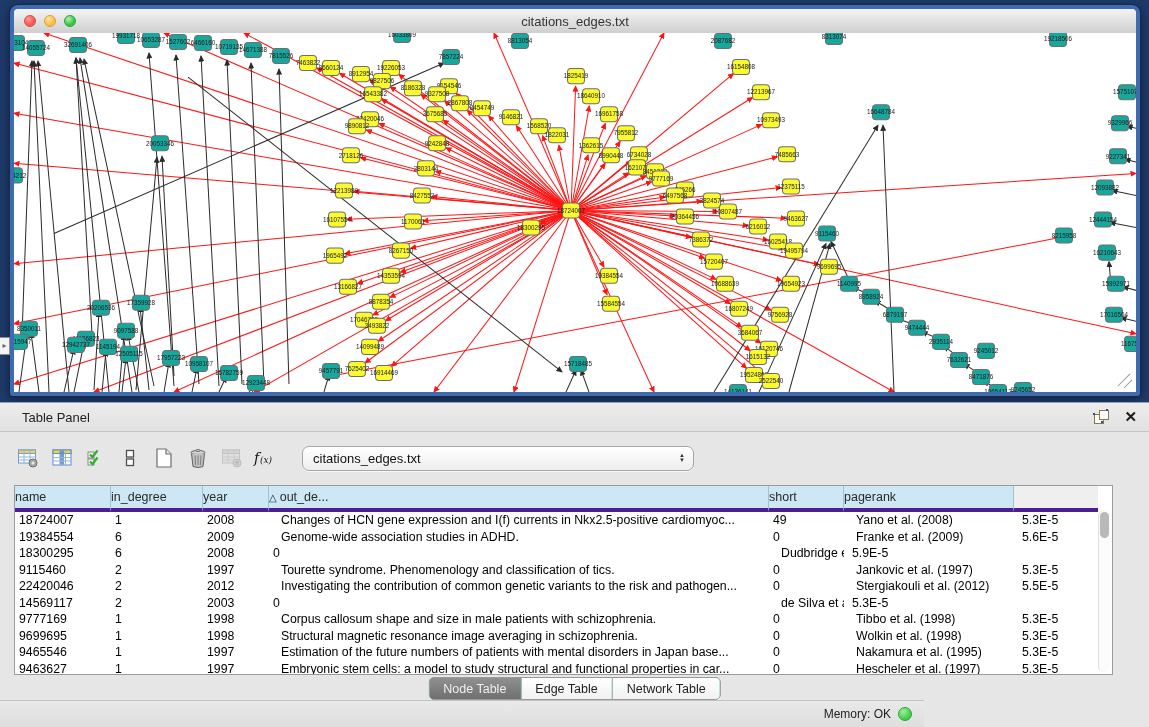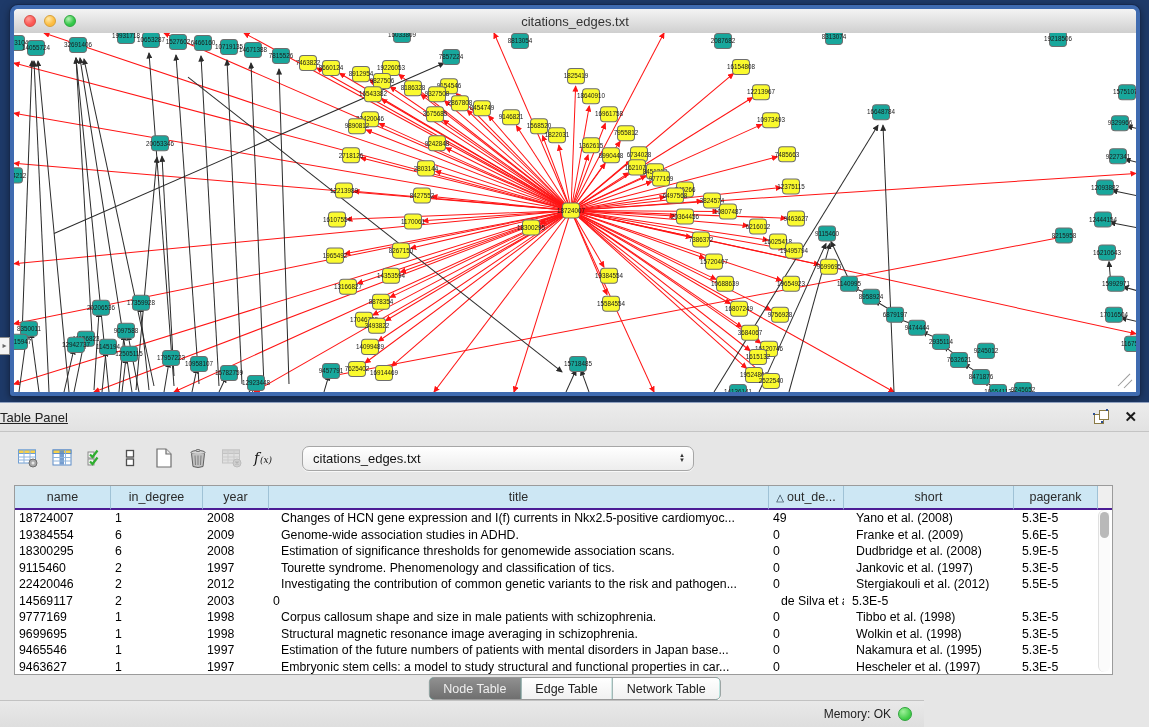--- a/index.html
+++ b/index.html
@@ -38,21 +38,21 @@
   
   #table-panel{
     position:absolute;left:0;top:402px;width:1149px;height:325px;
     background:#e6e6e6;border-top:1px solid #8fa0bf;box-sizing:border-box;
   }
   #panel-titlebar{
     height:28px;display:flex;align-items:center;
     background:linear-gradient(#ececec,#e2e2e2);
     border-bottom:1px solid #c4c4c4;
   }
-  #panel-title{font-size:13px;color:#222;margin-left:0;flex:1;text-decoration:underline;}
+  #panel-title{font-size:13px;color:#222;margin-left:22px;flex:1;}
   #float-btn{width:16px;height:14px;position:relative;margin-right:14px;cursor:default;}
   #float-btn .sq1{position:absolute;left:0;top:4px;width:8px;height:8px;border:1px solid #8a7a45;background:#fff;}
   #float-btn .sq2{position:absolute;left:5px;top:0;width:8px;height:8px;border:1px solid #8a7a45;background:#fff;}
   #float-btn .dot{position:absolute;width:2px;height:2px;background:#2c4f93;}
   #close-btn{font-size:15px;font-weight:bold;color:#1a1a1a;margin-right:12px;line-height:14px;}
   
   #panel-toolbar{height:52px;display:flex;align-items:center;}
   .tb-btn{
     width:28px;height:26px;margin-left:6px;display:flex;align-items:center;justify-content:center;
     background:transparent;border:none;padding:0;
@@ -67,22 +67,22 @@
   }
   #table-selector .sel-text{flex:1;font-size:13px;color:#111;padding-left:10px;}
   #table-selector .steppers{display:flex;flex-direction:column;margin-right:8px;font-size:6px;color:#333;line-height:5px;}
   
   #node-table{
     position:absolute;left:14px;top:82px;width:1099px;height:190px;
     background:#fff;border:1px solid #9b9b9b;box-sizing:border-box;overflow:hidden;
   }
   .tgrid{display:grid;grid-template-columns:96px 92px 66px 500px 75px 170px 84px 1fr;}
   .th{
-    background:#cde7f4;border-right:1px solid #9fc2d6;border-bottom:2px solid #4c1d95;
-    font-size:12.5px;color:#2b2b2b;text-align:center;height:22px;line-height:22px;
+    background:#cde7f4;border-right:1px solid #9fc2d6;border-bottom:4px solid #4c1d95;
+    font-size:12.5px;color:#2b2b2b;text-align:left;height:22px;line-height:22px;
     overflow:hidden;white-space:nowrap;
   }
   .th.filler{background:#efefef;border-right:none;}
   .sort-tri{font-size:10px;color:#123;margin-right:3px;}
   .tr{height:16.5px;}
   .td{
     font-size:12.3px;color:#000;line-height:16.5px;white-space:nowrap;overflow:hidden;
     padding-left:4px;
   }
   .td.c3{padding-left:12px;}
@@ -905,21 +905,20 @@
           <span>▼</span>
         </span>
     </div>
   </div>
 
   <div id="node-table">
     <div class="tgrid" id="thead">
         <div class="th">name</div>
         <div class="th">in_degree</div>
         <div class="th">year</div>
-        <div class="th">title</div>
         <div class="th"><span class="sort-tri">△</span>out_de...</div>
         <div class="th">short</div>
         <div class="th">pagerank</div>
         <div class="th filler"></div>
       </div>
     <div id="tbody">
         <div class="tgrid tr">
           <div class="td c0">18724007</div>
           <div class="td c1">1</div>
           <div class="td c2">2008</div>
@@ -936,21 +935,20 @@
           <div class="td c3">Genome-wide association studies in ADHD.</div>
           <div class="td c4">0</div>
           <div class="td c5">Franke et al. (2009)</div>
           <div class="td c6">5.6E-5</div>
           <div class="td"></div>
         </div>
         <div class="tgrid tr">
           <div class="td c0">18300295</div>
           <div class="td c1">6</div>
           <div class="td c2">2008</div>
-          <div class="td c3">Estimation of significance thresholds for genomewide association scans.</div>
           <div class="td c4">0</div>
           <div class="td c5">Dudbridge et al. (2008)</div>
           <div class="td c6">5.9E-5</div>
           <div class="td"></div>
         </div>
         <div class="tgrid tr">
           <div class="td c0">9115460</div>
           <div class="td c1">2</div>
           <div class="td c2">1997</div>
           <div class="td c3">Tourette syndrome. Phenomenology and classification of tics.</div>

